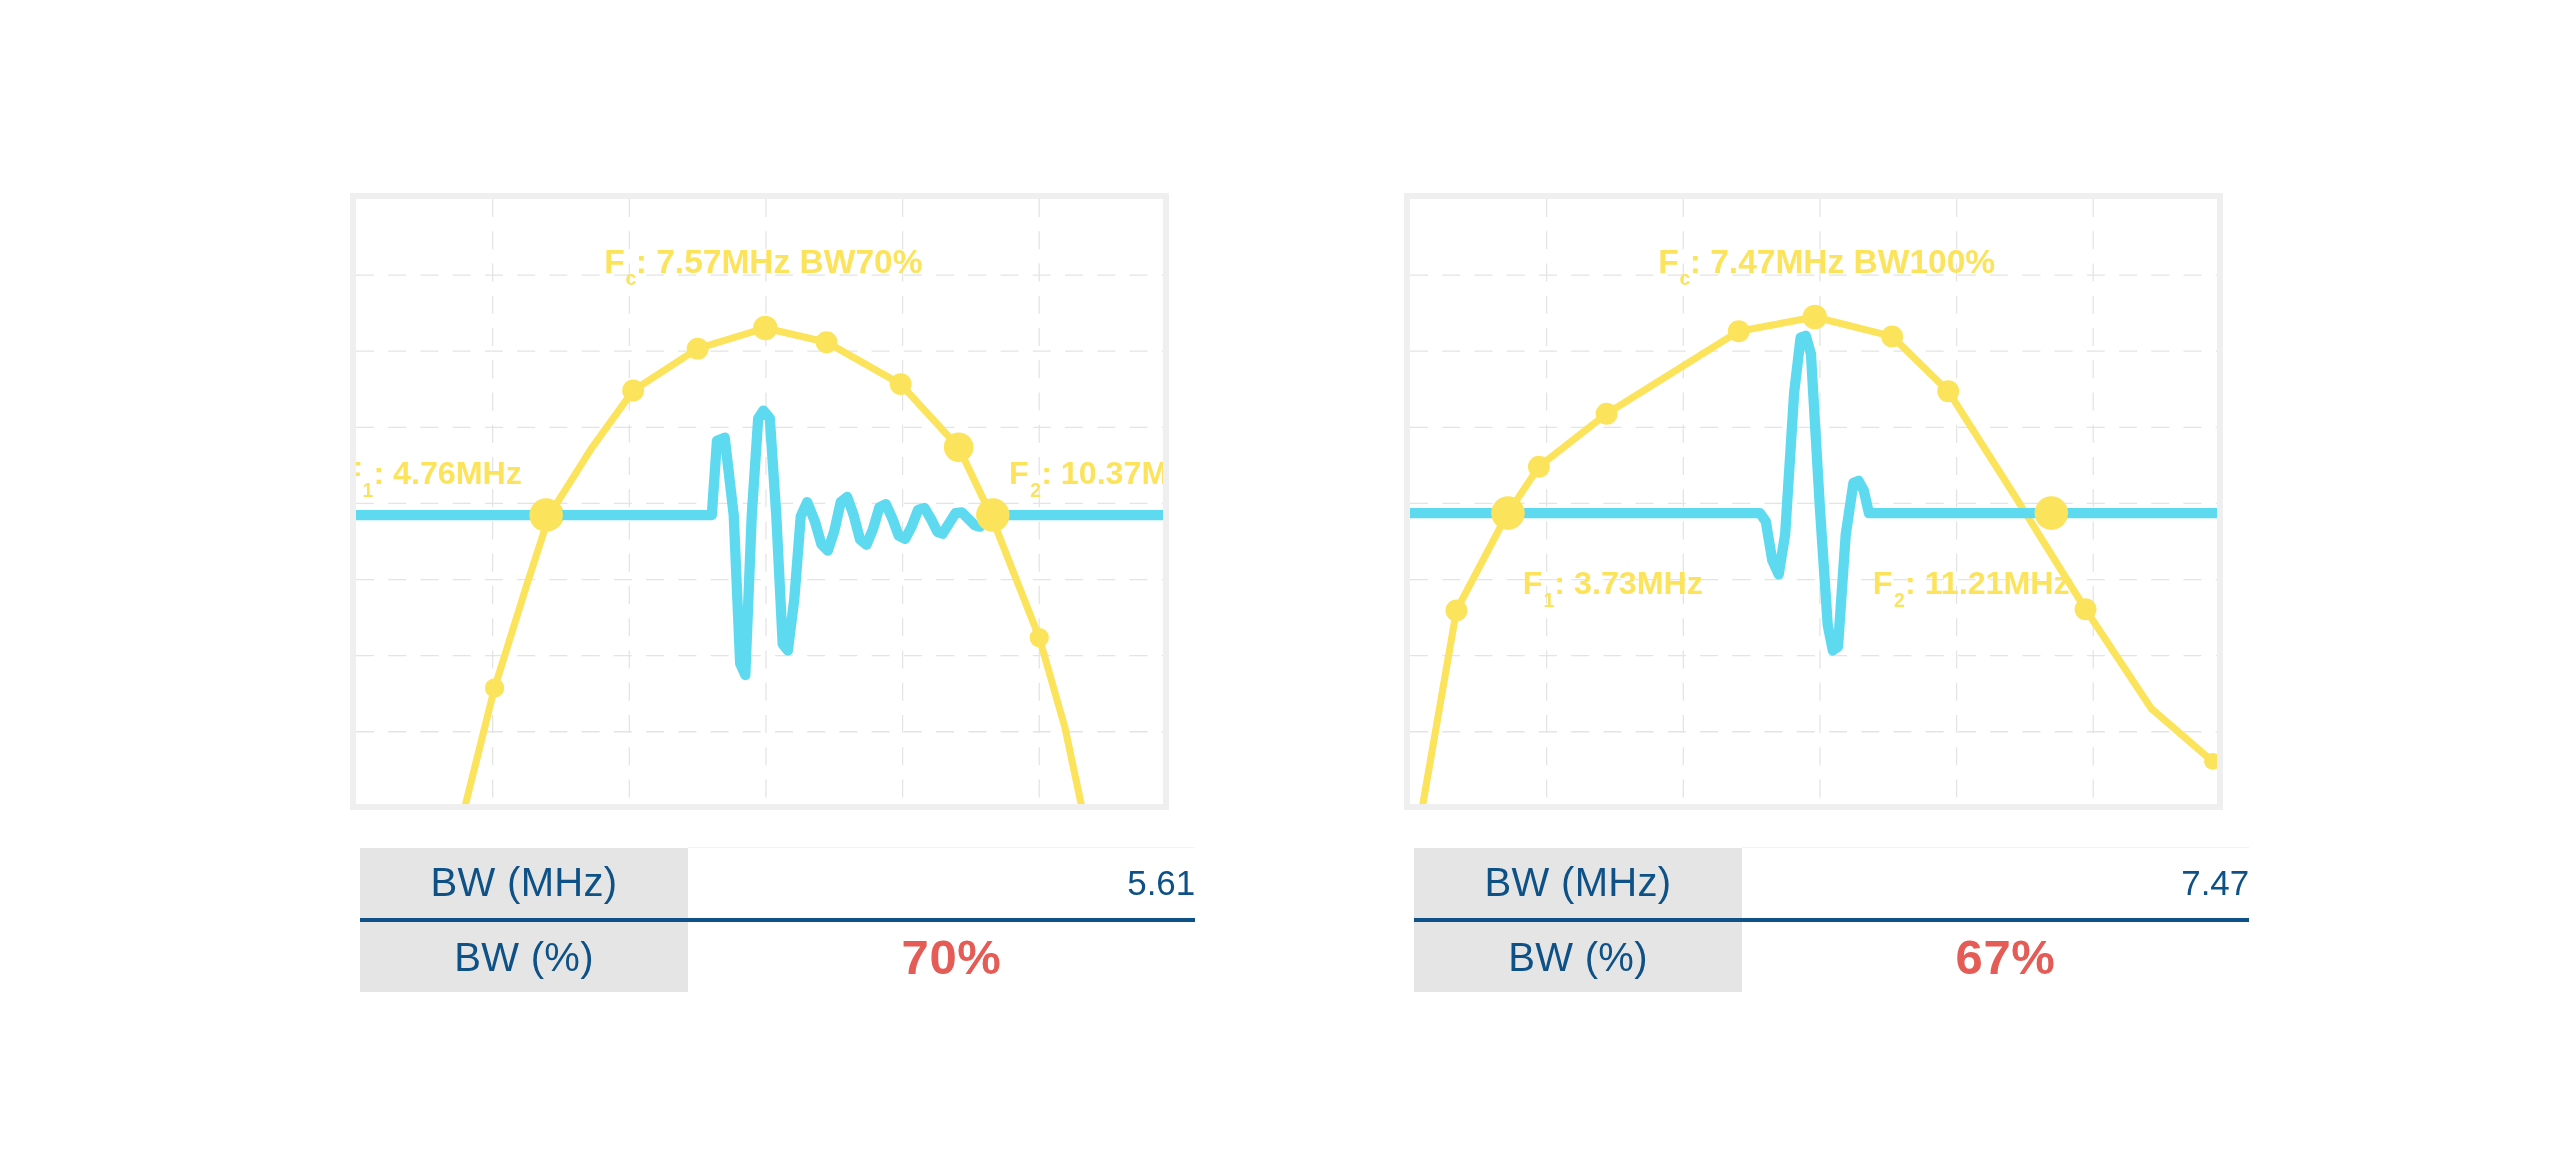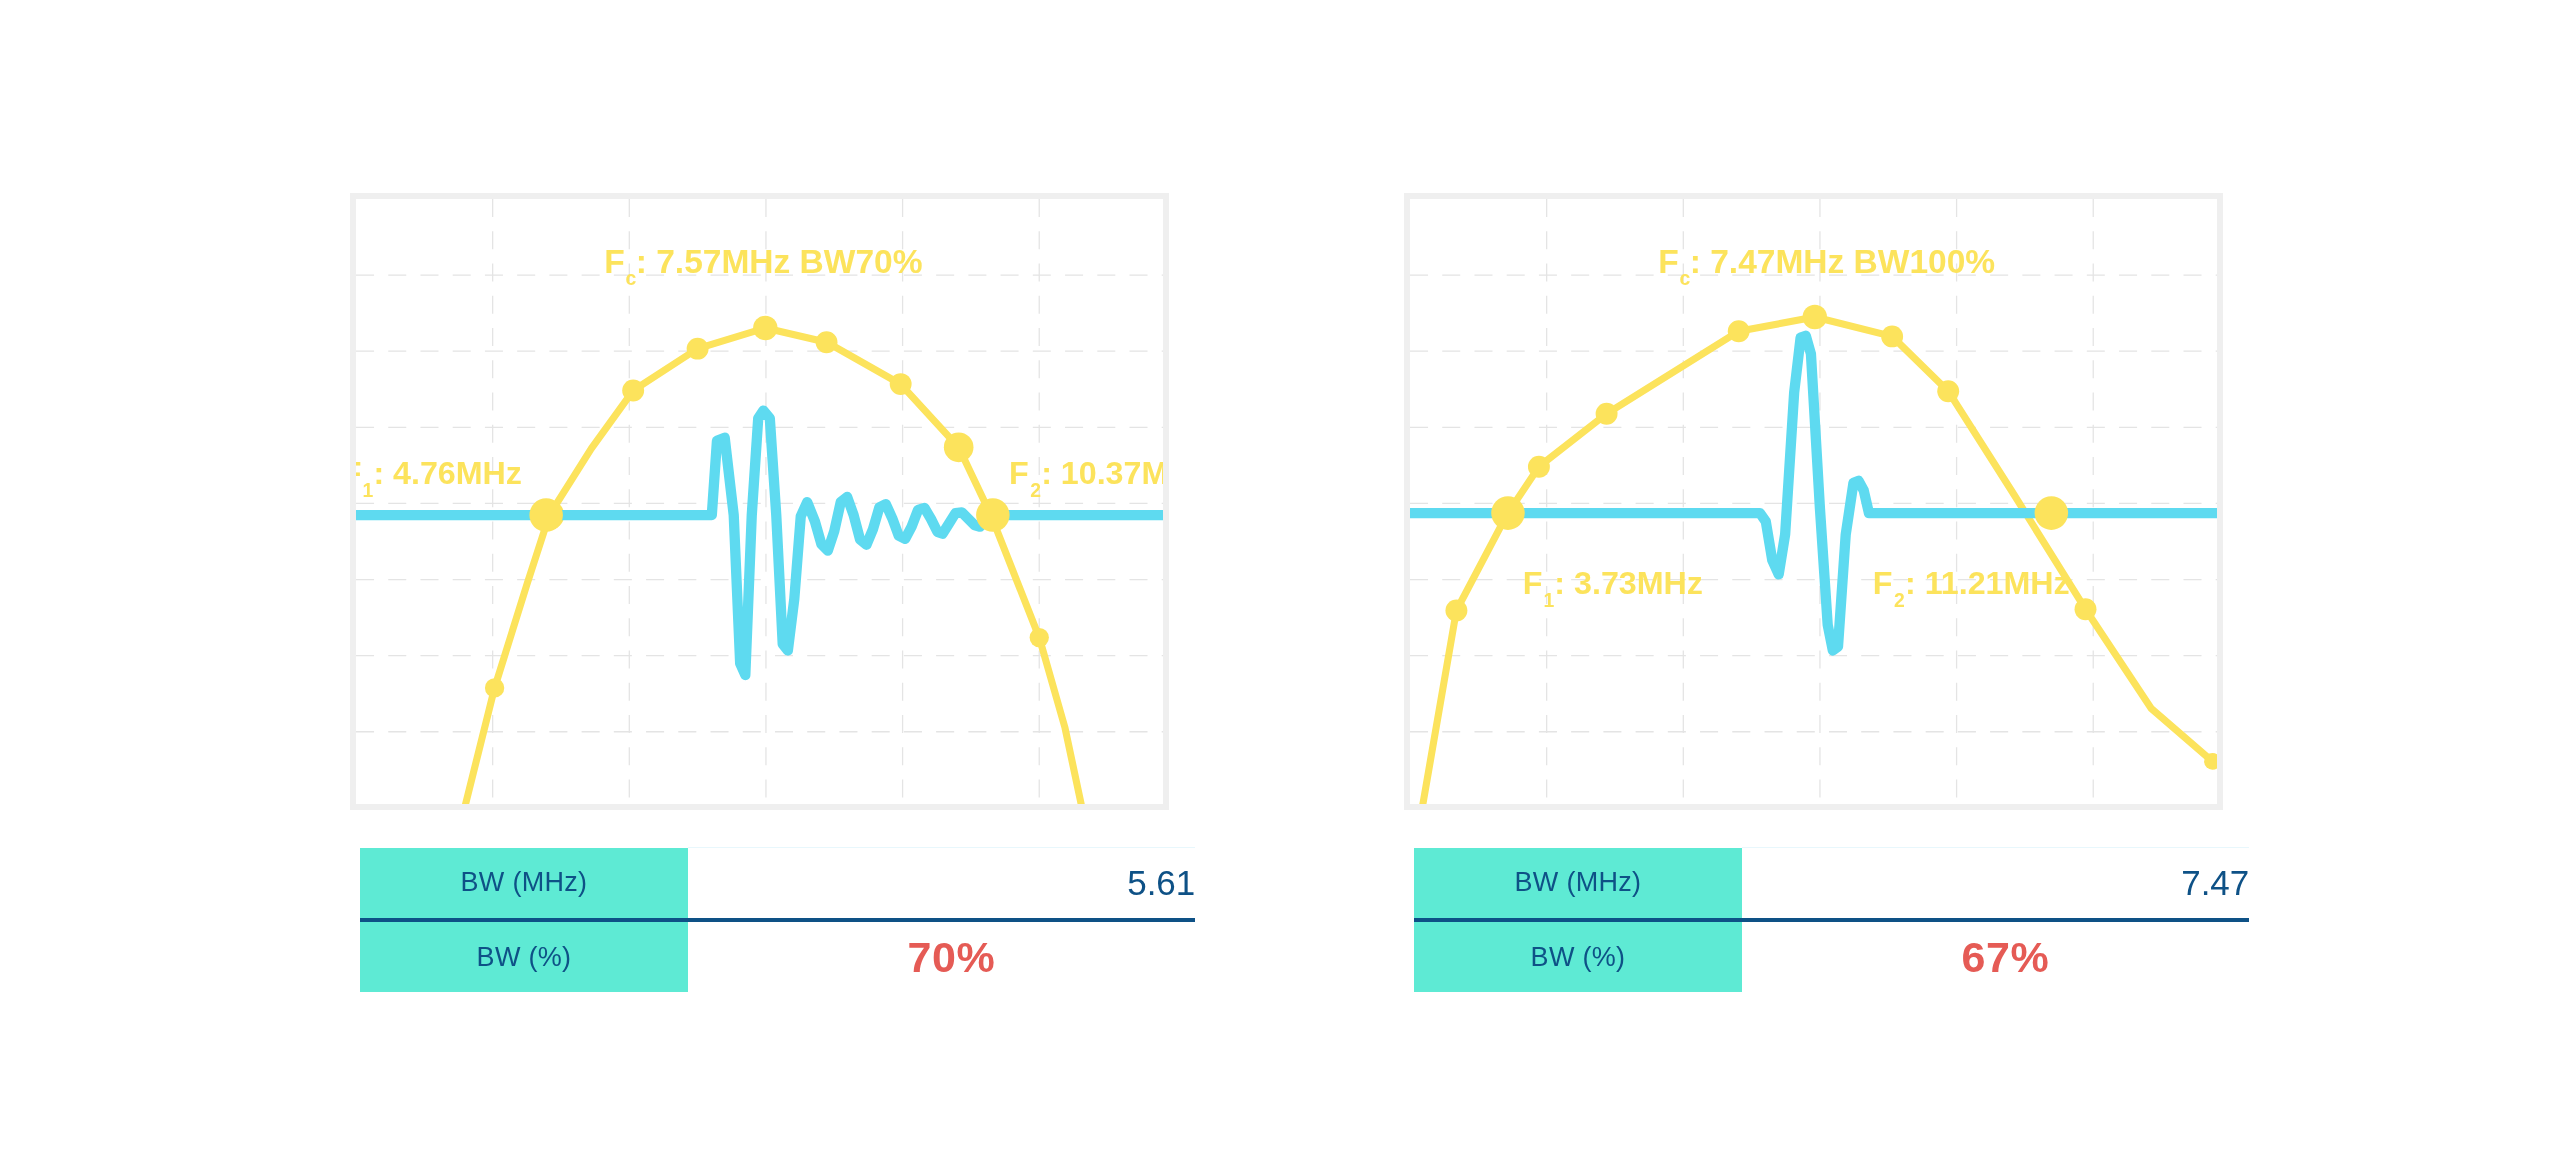--- a/index.html
+++ b/index.html
@@ -37,36 +37,36 @@
     table-layout: fixed;
   }
   .bw-table td {
     padding: 0;
     margin: 0;
     text-align: center;
     vertical-align: middle;
     border: none;
   }
   .lbl-cell {
-    background: #5eead4;
+    background: #e5e5e5;
     color: #0E5186;
-    font-size: 27px;
+    font-size: 40px;
     font-weight: 400;
     letter-spacing: 0.3px;
     border-right: 2.6px solid #0E5186;
   }
   .val-cell {
     background: #ffffff;
     color: #0E5186;
     font-size: 35px;
     font-weight: 400;
   }
   .val-cell.pct {
     color: #E55B55;
-    font-size: 43px;
+    font-size: 49px;
     font-weight: bold;
     letter-spacing: 0.6px;
     padding-left: 20px;
   }
   .row-top td { border-bottom: 4.5px solid #0E5186; height: 70px; }
   .row-bot td { height: 70px; }
   .row-top .val-cell { border-top: 1.9px solid #E8F7FC; text-align: right; }
 </style>
 </head>
 <body>

